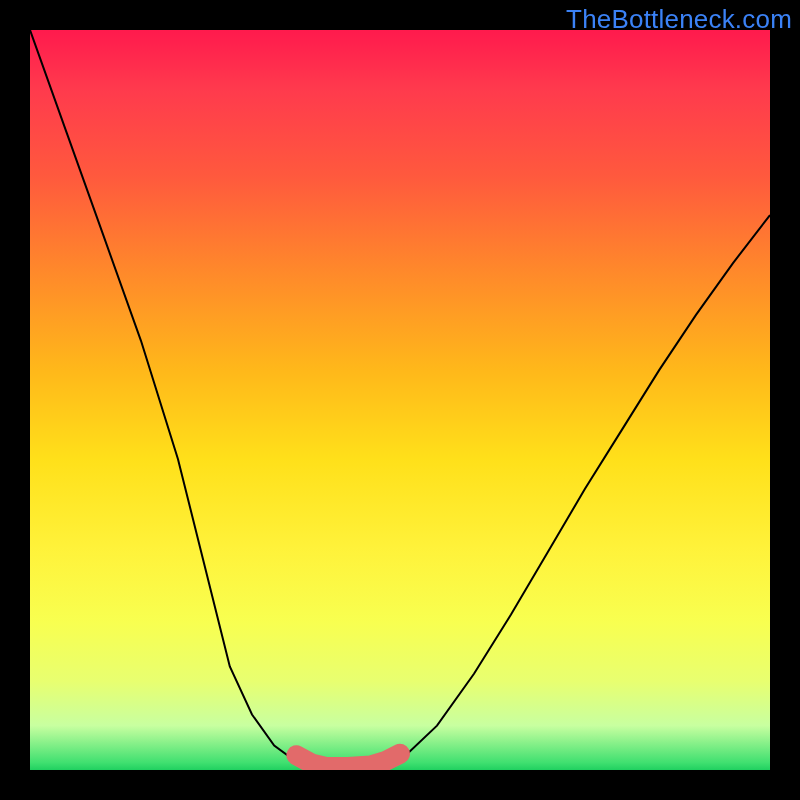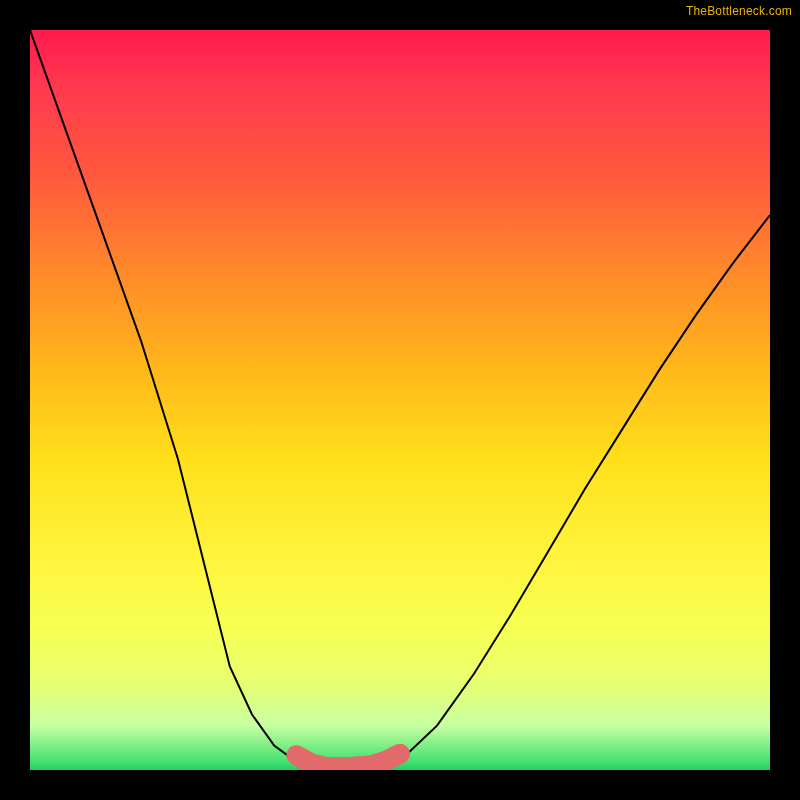--- a/index.html
+++ b/index.html
@@ -44,22 +44,22 @@
       #e8ff70 88%,
       #c8ffa0 94%,
       #40e070 99%,
       #20d060 100%
     );
   }
   .attribution {
     position: absolute;
     top: 4px;
     right: 8px;
-    color: #eab308;
-    font-size: 12px;
+    color: #3b82f6;
+    font-size: 26px;
     font-weight: 500;
     letter-spacing: 0.2px;
   }
   svg.curves {
     position: absolute;
     left: 0; top: 0;
   }
 </style>
 </head>
 <body>

